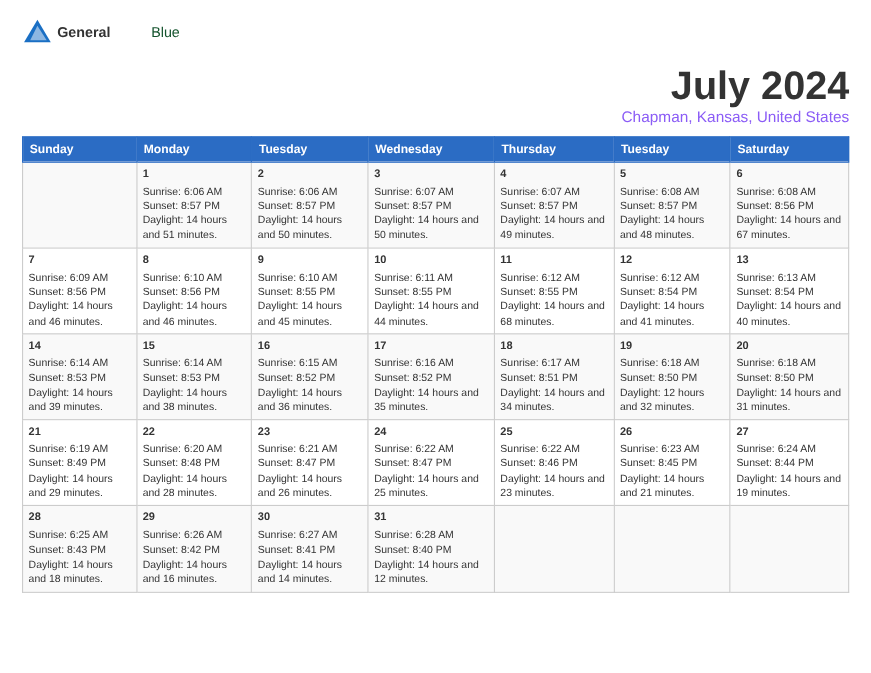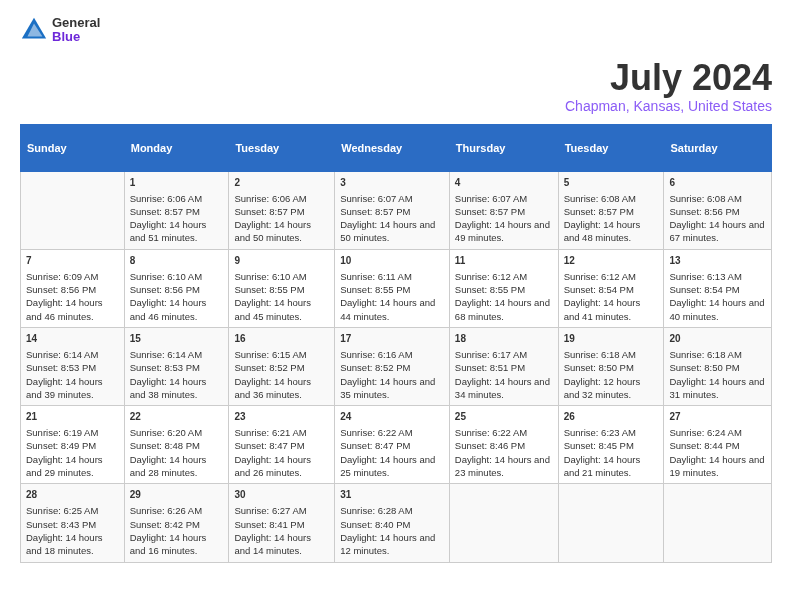--- a/index.html
+++ b/index.html
@@ -22,32 +22,32 @@
       align-items: flex-start;
       margin-bottom: 10px;
     }
     .logo {
       display: flex;
       align-items: center;
       gap: 4px;
     }
     .logo-text {
       display: flex;
-      flex-direction: column;
       line-height: 1.1;
     }
     .logo-general {
       font-size: 13px;
       font-weight: bold;
       color: #333;
     }
     .logo-blue {
       font-size: 13px;
-      font-weight: bold;
-      color: #6d28d9;
+      font-weight: normal;
+      color: #14532d;
+      padding-left: 37px;
     }
     .logo-icon {
       width: 28px;
       height: 28px;
     }
     .title-block {
       text-align: right;
     }
     .main-title {
       font-size: 36px;
@@ -61,21 +61,21 @@
       color: #8b5cf6;
     }
     table {
       width: 100%;
       border-collapse: collapse;
       font-size: 10px;
     }
     thead tr th {
       background-color: #2b6cc4;
       color: #fff;
-      padding: 17px 6px;
+      padding: 5px 6px;
       text-align: left;
       font-size: 11px;
       font-weight: bold;
       border: 1px solid #2b6cc4;
     }
     tbody tr td {
       border: 1px solid #ccc;
       padding: 4px 5px;
       vertical-align: top;
       font-size: 9.5px;

